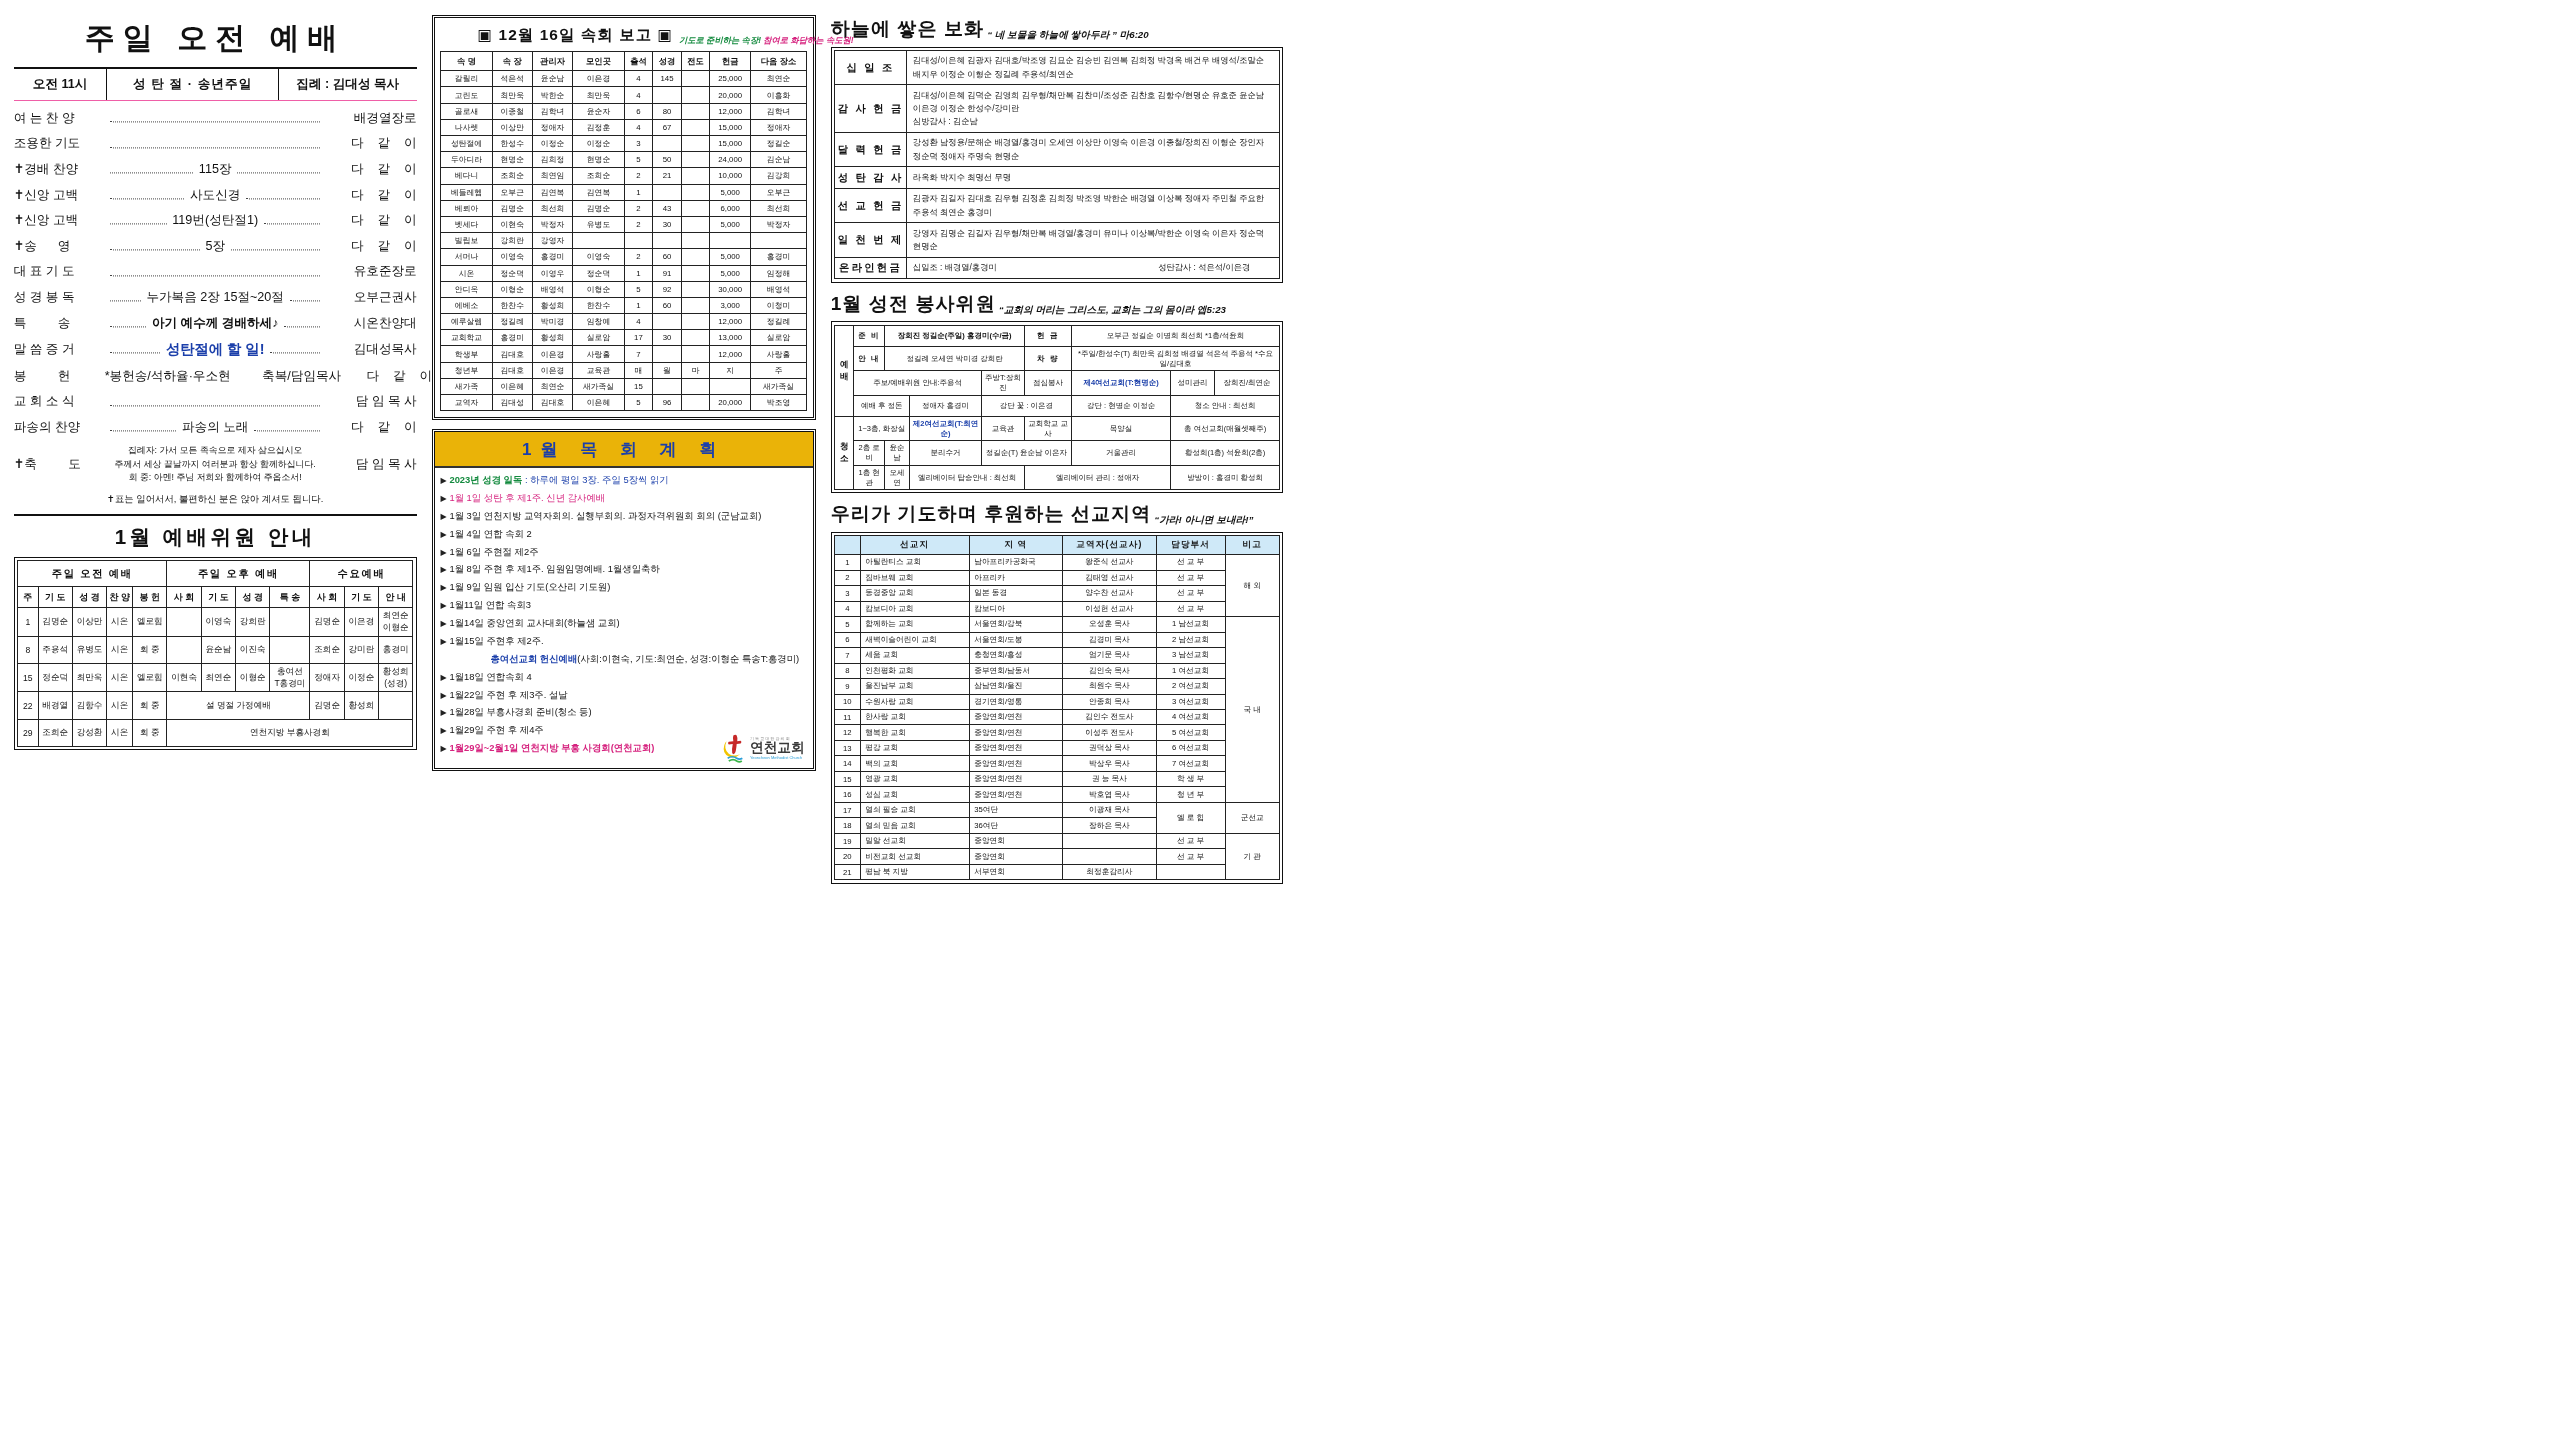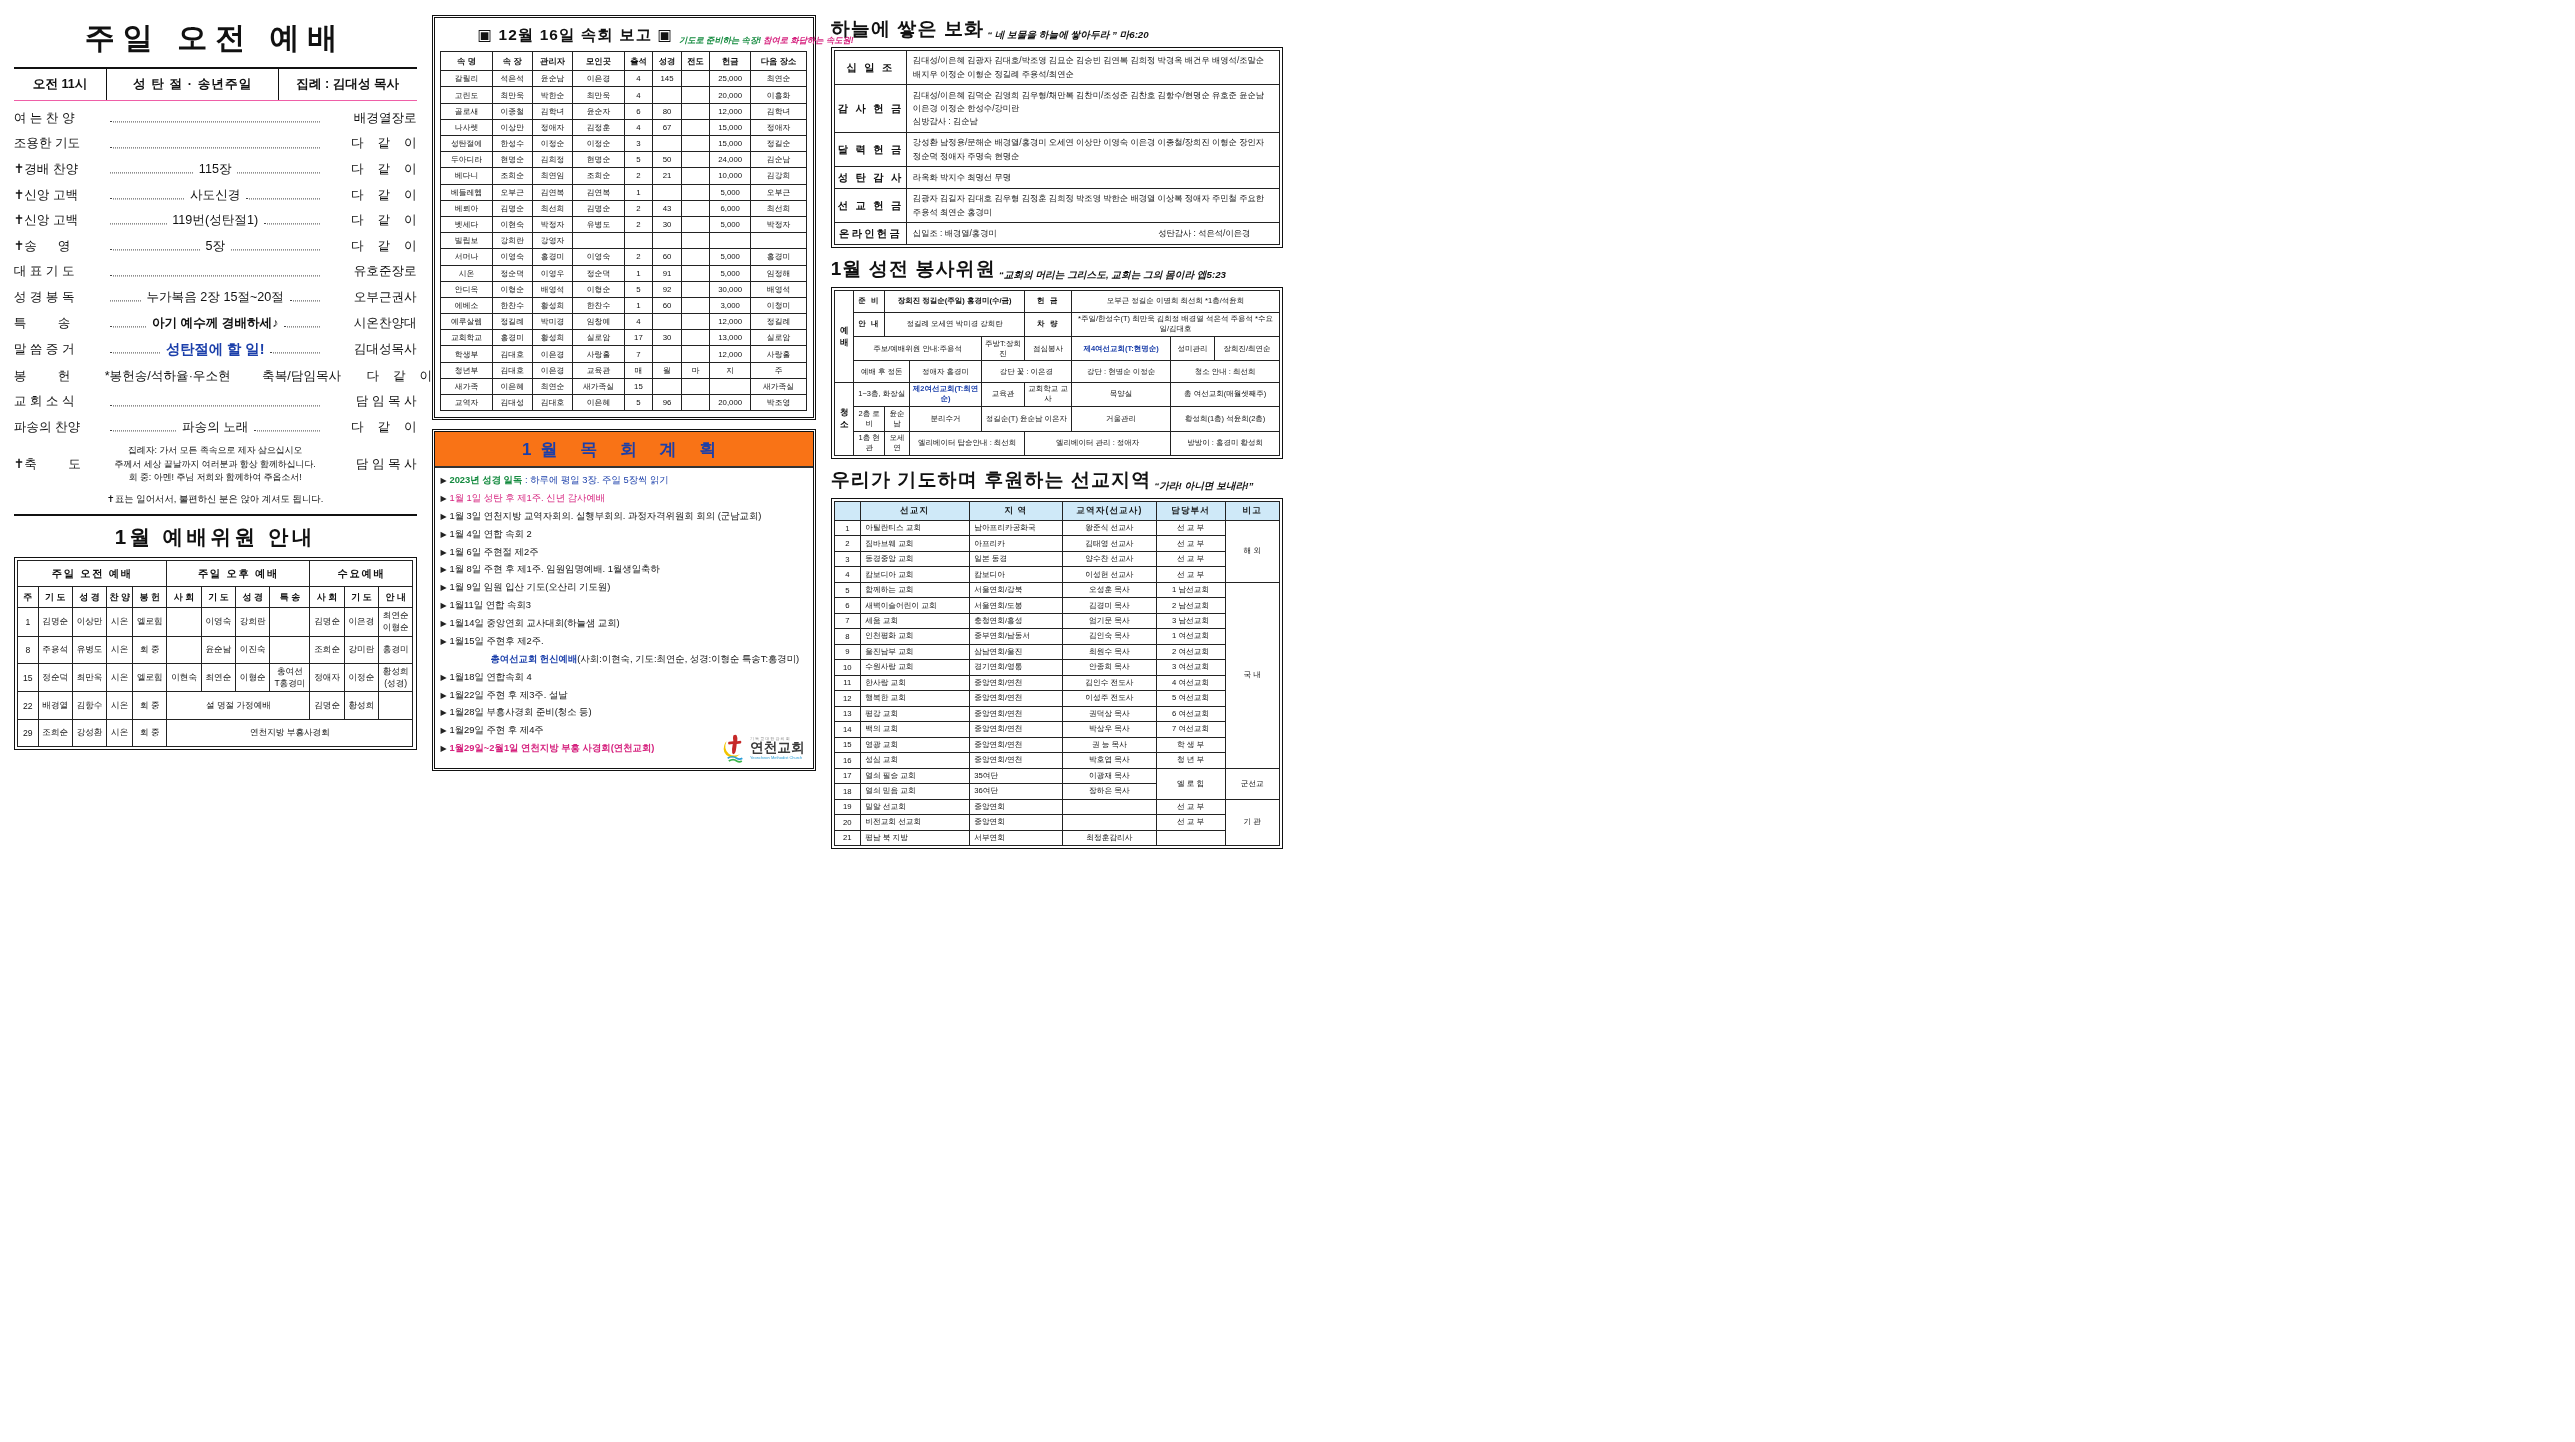--- a/index.html
+++ b/index.html
@@ -41,21 +41,21 @@
   .committee-tbl col.c-week{width:20.6px;}
 
   
   .dbox{border:3.4px double #111;padding:5.7px 5.7px;position:relative;}
   .sok-title-row{display:flex;align-items:flex-end;gap:5.7px;margin:1.1px 0 5.7px 1.1px;}
   .sok-title{font-size:15.4px;font-weight:800;letter-spacing:1.1px;white-space:nowrap;padding-left:36px;}
   .sok-hand{font-size:8.3px;font-weight:700;font-style:italic;line-height:1.2;white-space:nowrap;}
   .sok-tbl th{font-size:8.3px;padding:3.4px 1.1px;}
   .sok-tbl td{font-size:7.8px;height:13px;padding:1.1px 1.7px;}
   .planbox{margin-top:9px;}
-  .plan-title{text-align:center;font-size:17px;font-weight:800;letter-spacing:9px;color:#1b3faa;background:#f97316;border-bottom:2.9px double #333;padding:5.7px 0;margin:-5.7px -5.7px 5.7px -5.7px;}
+  .plan-title{text-align:center;font-size:17px;font-weight:800;letter-spacing:9px;color:#1b3faa;background:#eab308;border-bottom:2.9px double #333;padding:5.7px 0;margin:-5.7px -5.7px 5.7px -5.7px;}
   .plan-list{list-style:none;margin:2.3px 0 0 0;padding:0 0 2.3px 0;}
   .plan-item{font-size:9.4px;margin:5.1px 0;line-height:1.35;}
   .plan-item .arrow{color:#222;margin-right:2.9px;font-size:8px;}
   .plan-item.indent{padding-left:50px;}
   .logo{position:absolute;right:8px;bottom:4.6px;display:flex;align-items:center;gap:2.3px;}
   .logo-texts{display:flex;flex-direction:column;line-height:1.05;}
   .logo-top{font-size:4px;color:#888;letter-spacing:1.1px;}
   .logo-name{font-size:13.7px;font-weight:800;color:#3a3a3a;}
   .logo-bottom{font-size:4px;color:#2a9fd8;}
 
@@ -592,20 +592,24 @@
             </tr>
             <tr>
               <th class="olabel">성 탄 감 사</th>
               <td><div class="oline">라옥화 박지수 최명선 무명</div></td>
             </tr>
             <tr>
               <th class="olabel">선 교 헌 금</th>
               <td><div class="oline">김광자 김길자 김대호 김우형 김정훈 김희정 박조영 박한순 배경열 이상복 정애자 주민철 주요한 주용석 최연순 홍경미</div></td>
             </tr>
             <tr>
+              <th class="olabel">일 천 번 제</th>
+              <td><div class="oline">강영자 김명순 김길자 김우형/채만복 배경열/홍경미 유미나 이상복/박한순 이영숙 이은자 정순덕 현명순</div></td>
+            </tr>
+            <tr>
               <th class="olabel">온라인헌금</th>
               <td><div class="oline split">
                   <span>십일조 : 배경열/홍경미</span>
                   <span class="r">성탄감사 : 석은석/이은경</span>
                 </div></td>
             </tr>
           </tbody>
       </table>
     </div>
 

